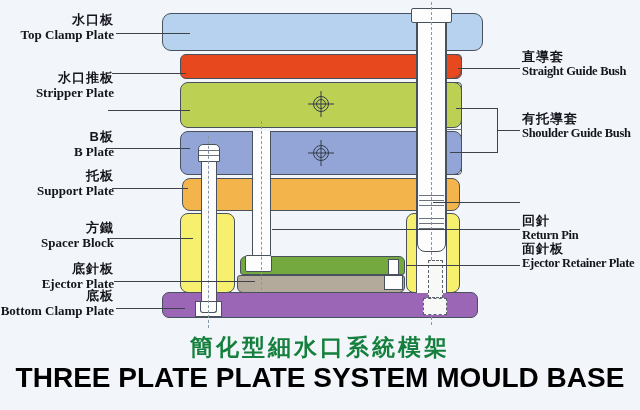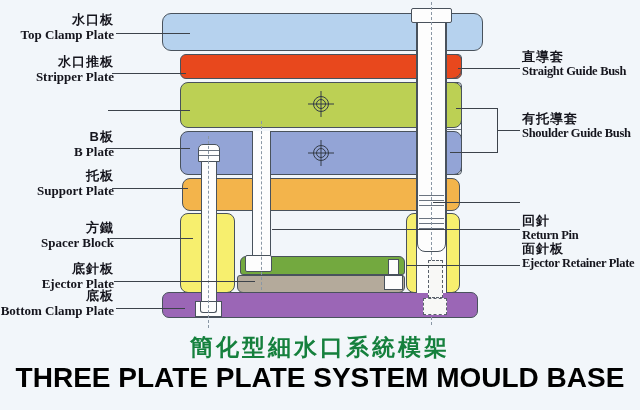--- a/index.html
+++ b/index.html
@@ -121,21 +121,21 @@
   <div class="leader" style="left:497px;top:130px;width:23px;"></div>
 
   <div class="leader" style="left:433px;top:202px;width:87px;"></div>
   <div class="leader" style="left:272px;top:229px;width:248px;"></div>
   <div class="leader" style="left:406px;top:265px;width:114px;"></div>
 
   <div class="lbl left" style="top:12px;">
     <div class="zh">水口板</div>
     <div class="en">Top Clamp Plate</div>
   </div>
-  <div class="lbl left" style="top:54px;">
+  <div class="lbl left" style="top:70px;">
     <div class="zh">水口推板</div>
     <div class="en">Stripper Plate</div>
   </div>
   <div class="lbl left" style="top:129px;">
     <div class="zh">B板</div>
     <div class="en">B Plate</div>
   </div>
   <div class="lbl left" style="top:168px;">
     <div class="zh">托板</div>
     <div class="en">Support Plate</div>

